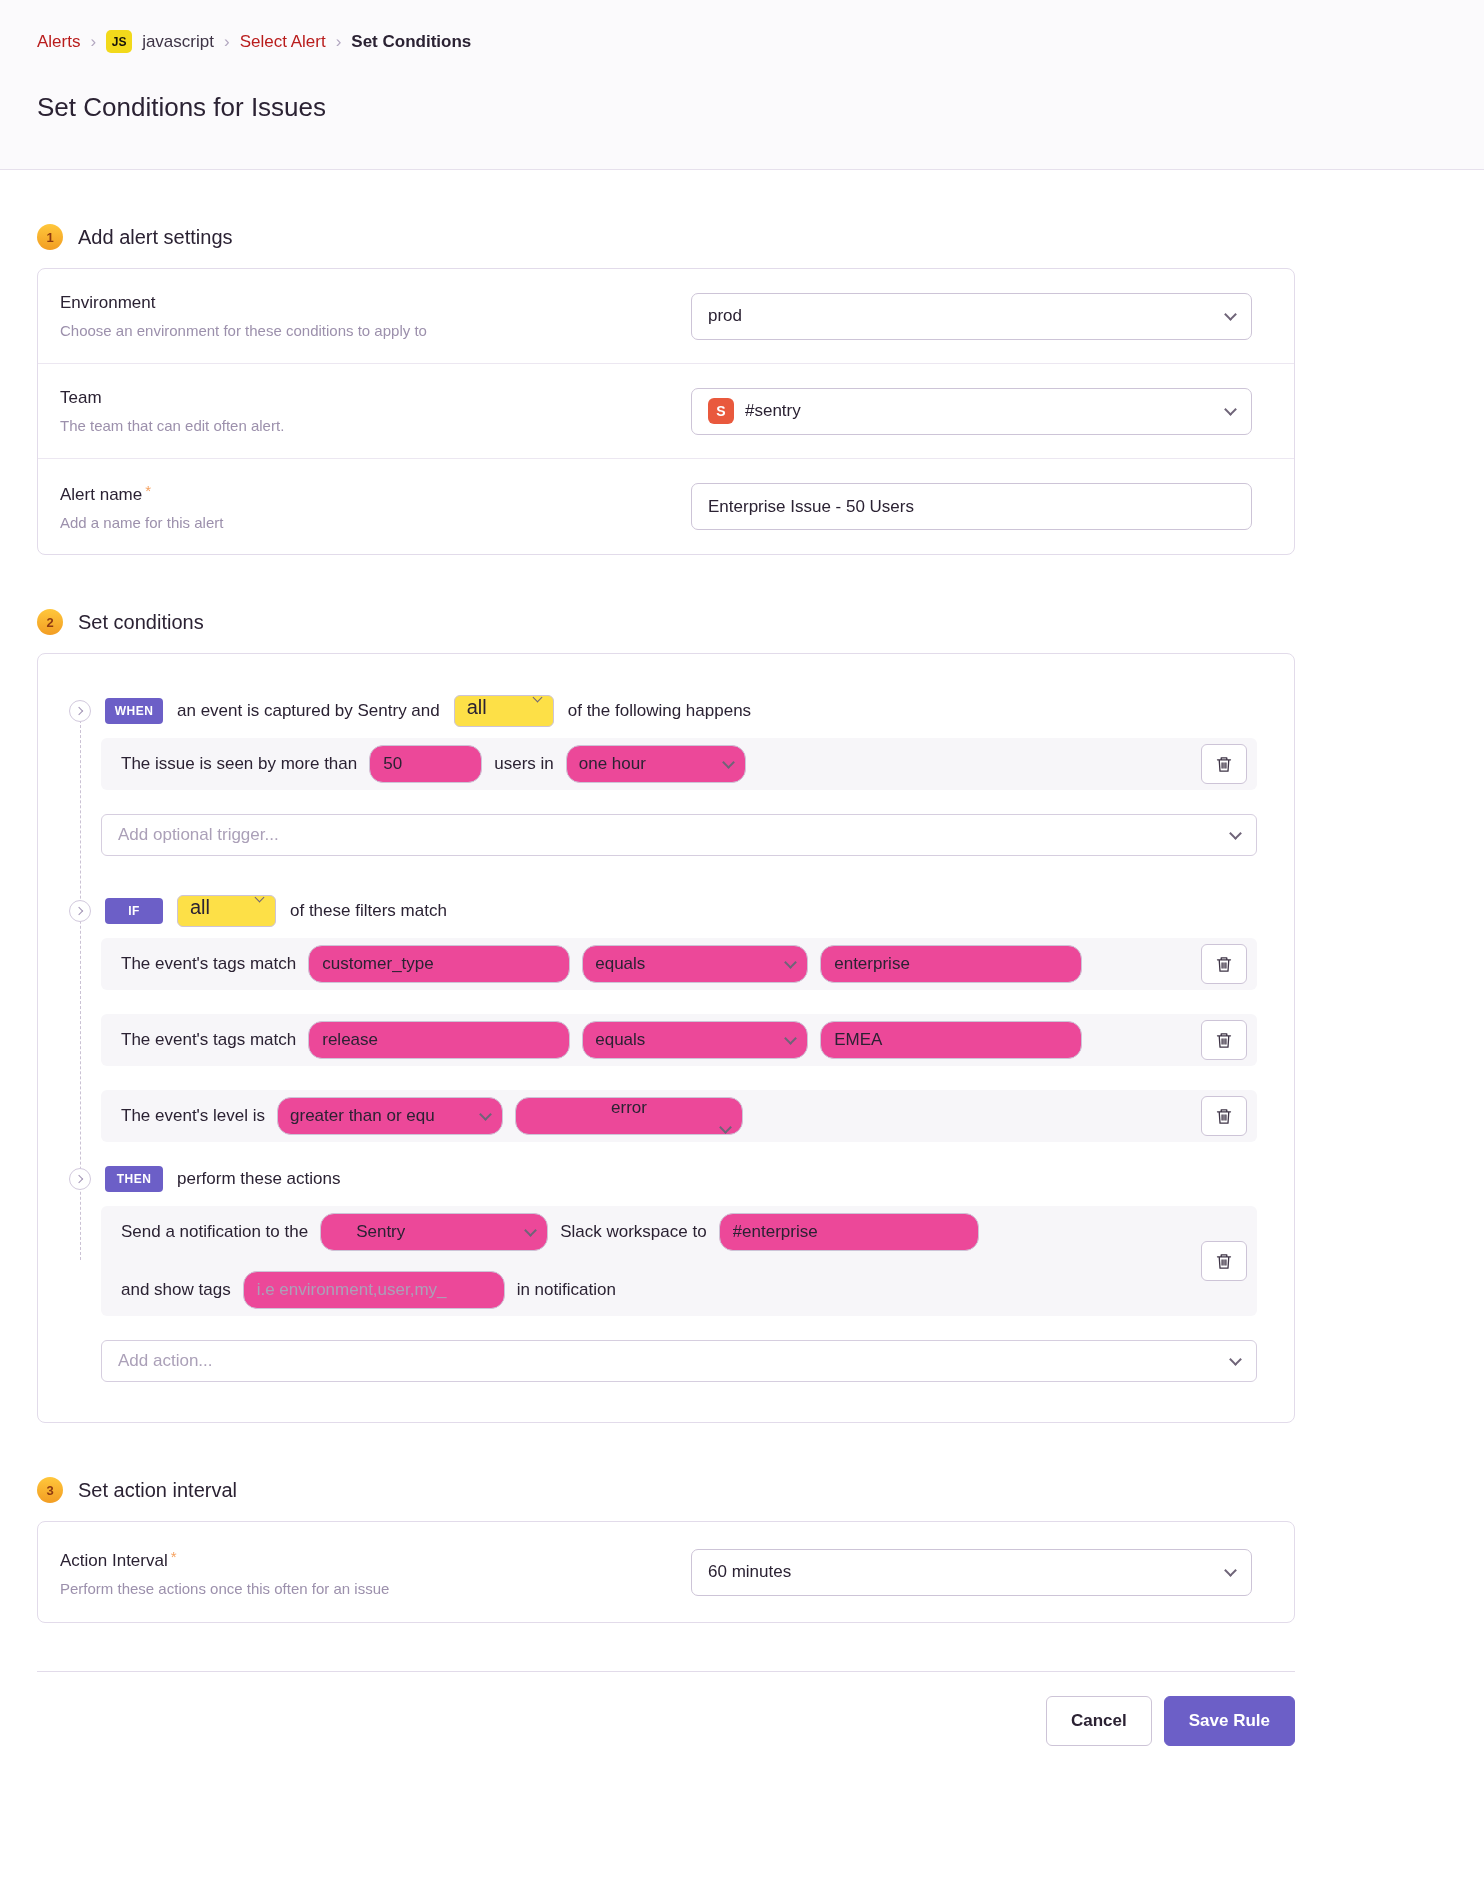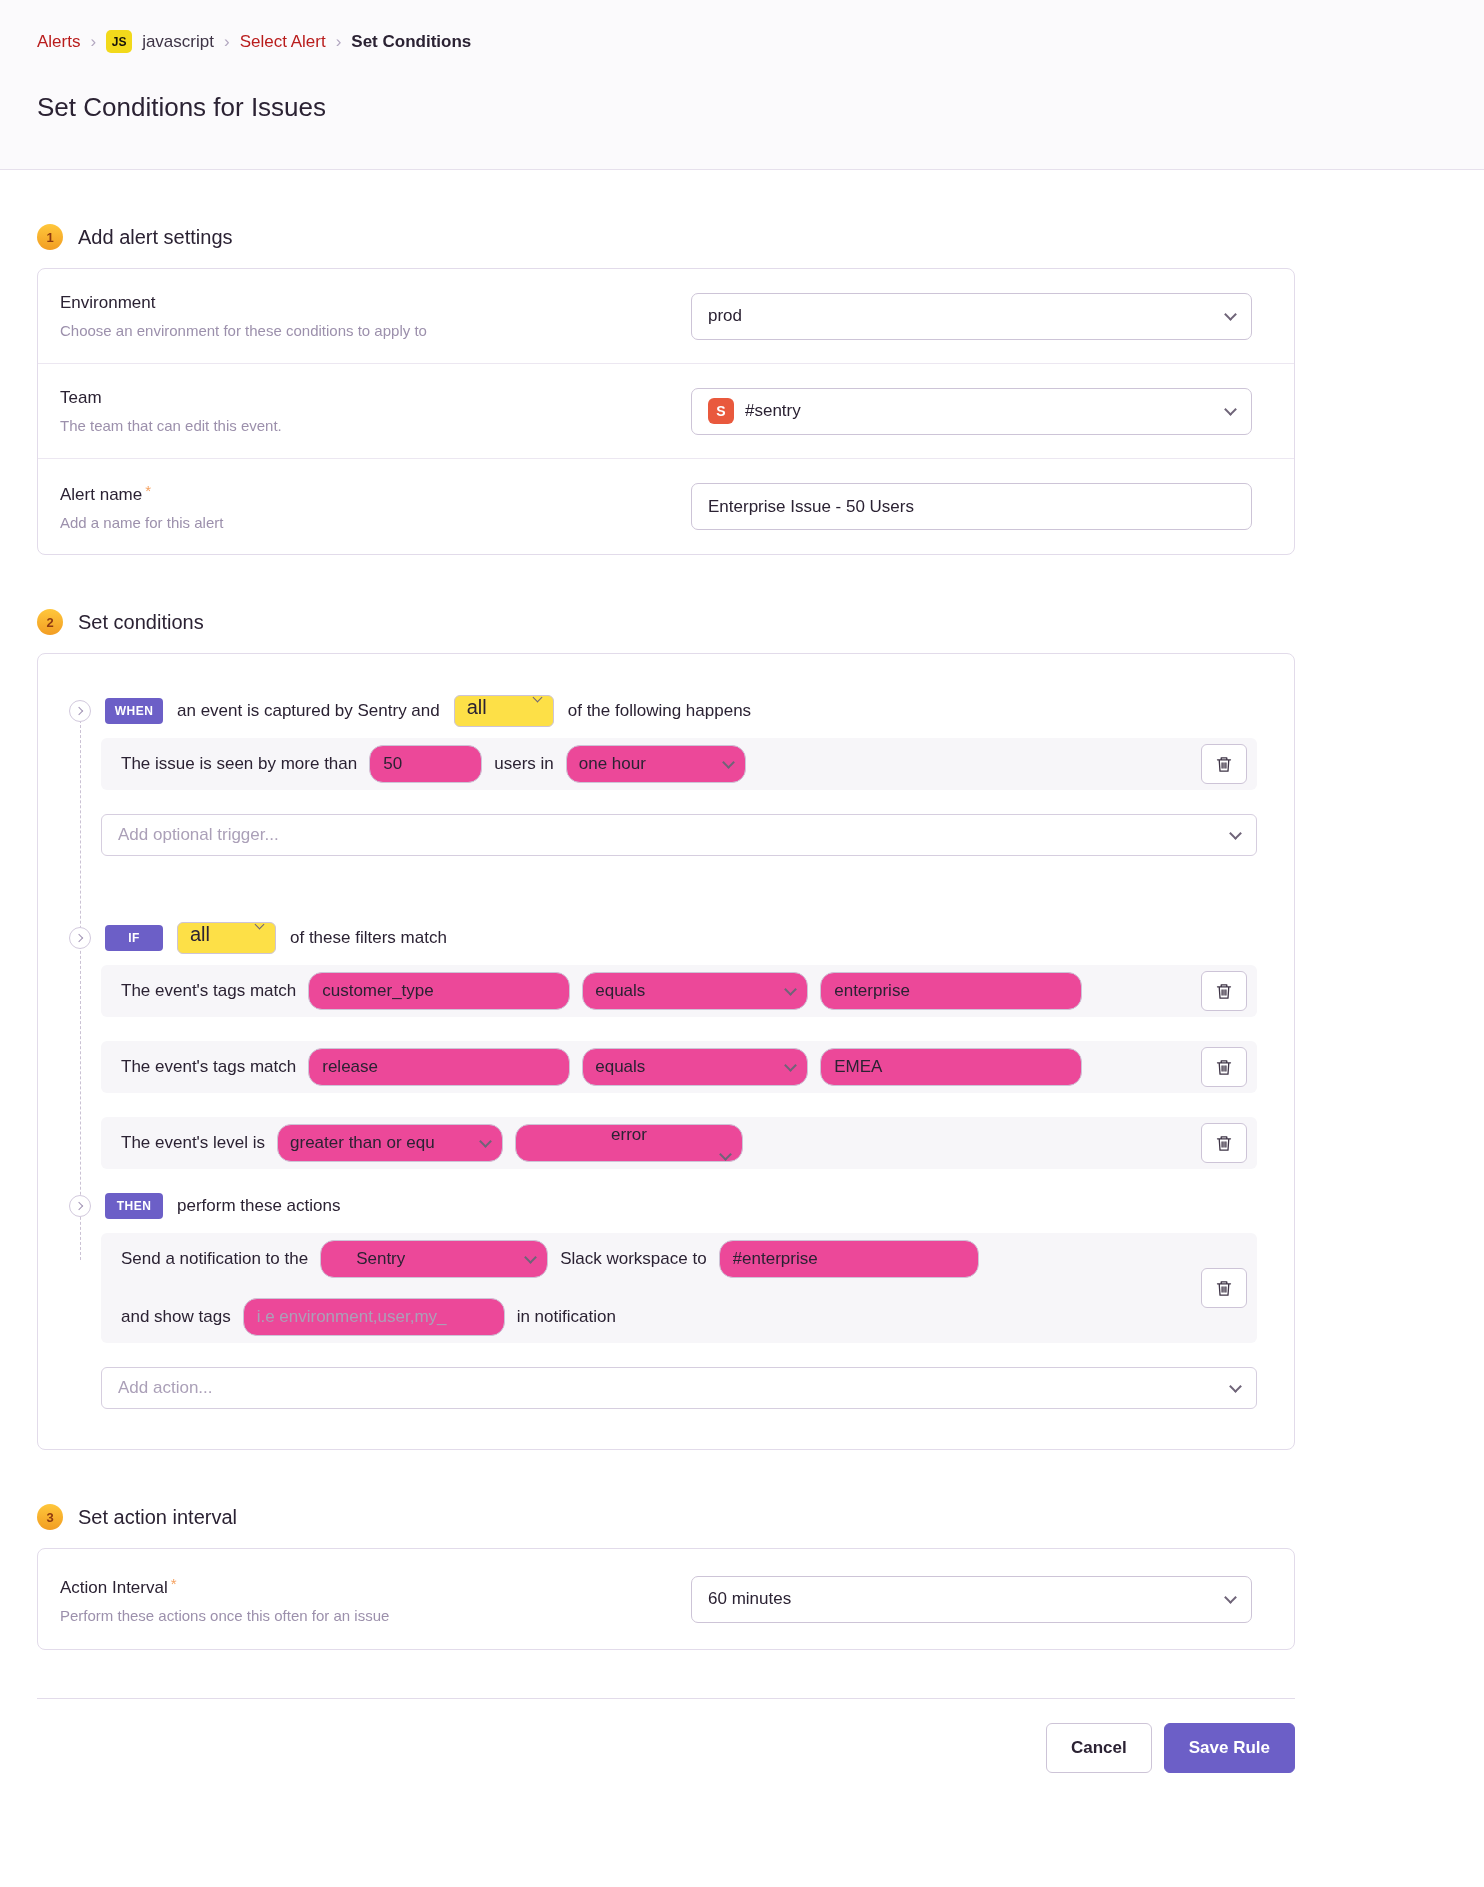--- a/index.html
+++ b/index.html
@@ -67,21 +67,21 @@
   .mini-input, .mini-select { height:38px; border:1px solid #CDC4D7; border-radius:14px; background:#ec4899;
                               font-size:17px; color:#2B2233; }
   .mini-input { padding:0 13px; font-family:inherit; outline:none; }
   input::placeholder { color:#ABA0B8; }
   .mini-select { display:inline-flex; align-items:center; justify-content:space-between; gap:8px; padding:0 12px; cursor:pointer; flex:none; }
   .mini-select span { white-space:nowrap; overflow:hidden; }
   .trash-btn { position:absolute; right:10px; top:50%; transform:translateY(-50%);
                width:46px; height:40px; background:#fff; border:1px solid #CDC4D7; border-radius:6px;
                display:flex; align-items:center; justify-content:center; cursor:pointer; }
   .add-select { height:42px; border:1px solid #D6CEDF; border-radius:6px; background:#fff; cursor:pointer;
-                display:flex; align-items:center; padding:0 16px; font-size:17px; color:#ABA0B8; margin-bottom:69px; }
+                display:flex; align-items:center; padding:0 16px; font-size:17px; color:#ABA0B8; margin-bottom:42px; }
   .step:last-child .add-select { margin-bottom:0; }
 
   
   .footer-divider { width:1258px; border-top:1px solid #E2DBEA; margin-top:48px; }
   .footer-actions { width:1258px; display:flex; justify-content:flex-end; gap:12px; margin-top:24px; padding-bottom:50px; }
   .btn { height:50px; border-radius:6px; font-size:17px; font-weight:700; font-family:inherit;
          display:flex; align-items:center; justify-content:center; padding:0 24px; cursor:pointer; }
   .btn-cancel { background:#fff; border:1px solid #CDC4D7; color:#2B2233; }
   .btn-save { background:#6C5FC7; border:1px solid #6C5FC7; color:#fff; }
 </style>
@@ -117,21 +117,21 @@
           <div class="f-help">Choose an environment for these conditions to apply to</div>
         </div>
         <div class="big-control" style="cursor:pointer;">
           <span>prod</span>
           <span class="chev"></span>
         </div>
       </div>
       <div class="settings-row">
         <div>
           <div class="f-label">Team</div>
-          <div class="f-help">The team that can edit this event.</div>
+          <div class="f-help">The team that can edit often alert.</div>
         </div>
         <div class="big-control" style="cursor:pointer;">
           <span class="avatar-s">S</span>
           <span>#sentry</span>
           <span class="chev"></span>
         </div>
       </div>
       <div class="settings-row">
         <div>
           <div class="f-label"><span>Alert name</span><span class="req">*</span></div>

